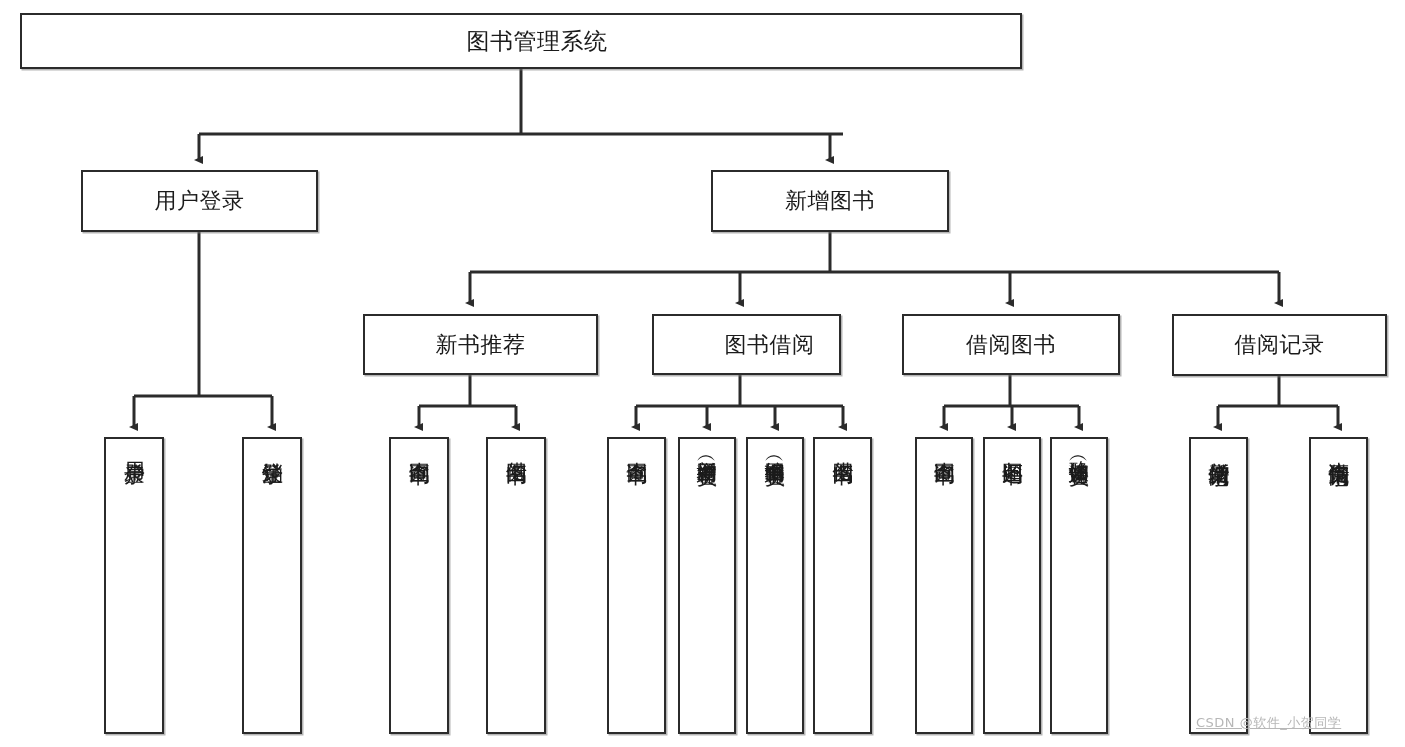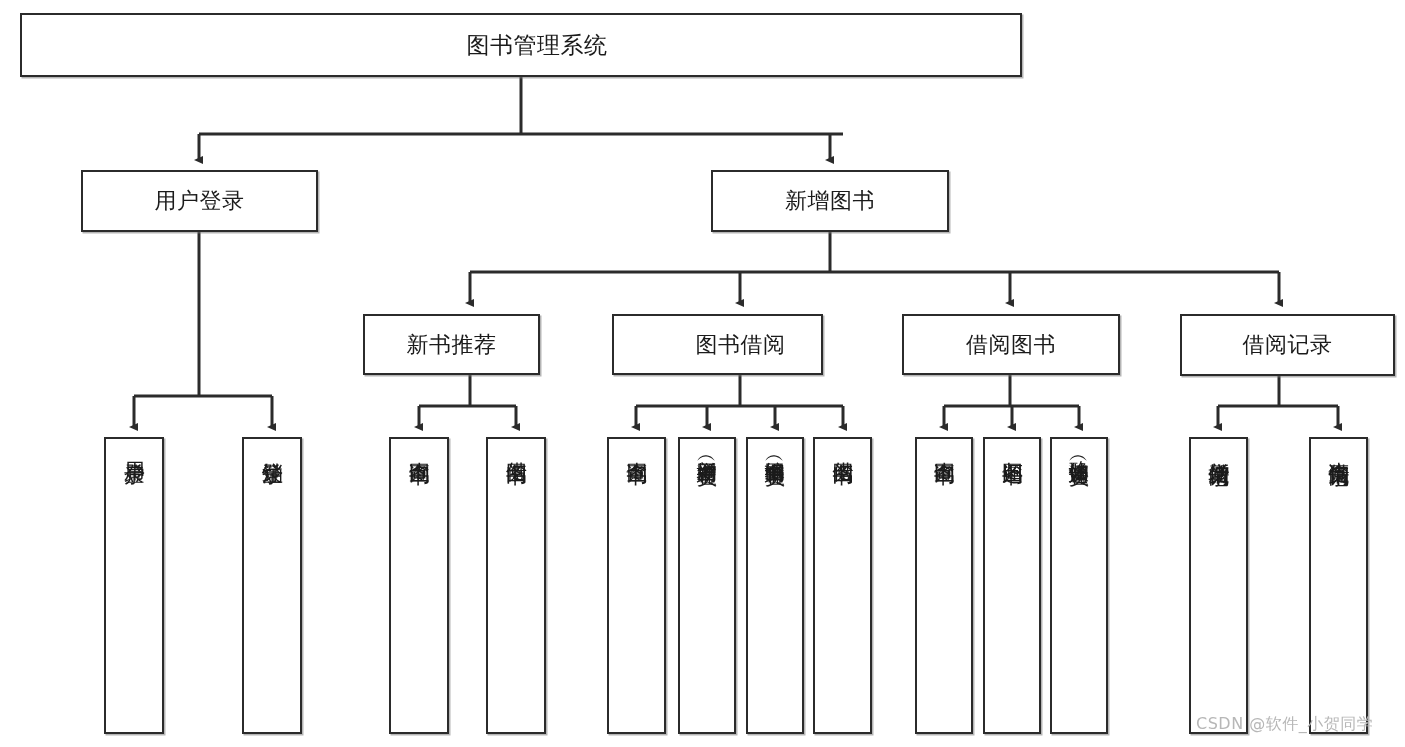--- a/index.html
+++ b/index.html
@@ -57,24 +57,25 @@
     letter-spacing: 1px;
     white-space: nowrap;
   }
   .node.leaf.tall .label {
     font-size: 20px;
     line-height: 1.22;
   }
   .watermark {
     position: absolute;
     color: #b7b7b7;
-    font-size: 16px;
+    font-size: 13px;
     letter-spacing: 0.5px;
     white-space: nowrap;
     user-select: none;
+    text-decoration: underline;
   }
 </style>
 </head>
 <body>
 
 <div id="canvas">
 
   <svg class="connectors" viewBox="0 0 1405 747" xmlns="http://www.w3.org/2000/svg">
     <defs>
       <marker id="arrow" markerWidth="10" markerHeight="10" refX="5" refY="5" orient="auto" markerUnits="userSpaceOnUse">
@@ -118,41 +119,41 @@
       <path d="M1012,406 L1012,427" marker-end="url(#arrow)"></path>
       <path d="M1079,406 L1079,427" marker-end="url(#arrow)"></path>
 
       <path d="M1279,376 L1279,406"></path>
       <path d="M1218,406 L1338,406"></path>
       <path d="M1218,406 L1218,427" marker-end="url(#arrow)"></path>
       <path d="M1338,406 L1338,427" marker-end="url(#arrow)"></path>
     </g>
   </svg>
 
-  <div class="node root" id="node-root" style="left: 20px; top: 13px; width: 1002px; height: 64px; padding-left: 32px;">
+  <div class="node root" id="node-root" style="left: 20px; top: 13px; width: 1002px; height: 56px; padding-left: 32px;">
     <span class="label">图书管理系统</span>
   </div>
 
   <div class="node level2" id="node-l2-0" style="left: 81px; top: 170px; width: 237px; height: 62px;">
     <span class="label">用户登录</span>
   </div>
   <div class="node level2" id="node-l2-1" style="left: 711px; top: 170px; width: 238px; height: 62px;">
     <span class="label">新增图书</span>
   </div>
 
-  <div class="node level3" id="node-l3-0" style="left: 363px; top: 314px; width: 177px; height: 61px;">
+  <div class="node level3" id="node-l3-0" style="left: 363px; top: 314px; width: 235px; height: 61px;">
     <span class="label">新书推荐</span>
   </div>
-  <div class="node level3" id="node-l3-1" style="left: 612px; top: 314px; width: 211px; height: 61px; padding-left: 46px;">
+  <div class="node level3" id="node-l3-1" style="left: 652px; top: 314px; width: 189px; height: 61px; padding-left: 46px;">
     <span class="label">图书借阅</span>
   </div>
   <div class="node level3" id="node-l3-2" style="left: 902px; top: 314px; width: 218px; height: 61px;">
     <span class="label">借阅图书</span>
   </div>
-  <div class="node level3" id="node-l3-3" style="left: 1172px; top: 314px; width: 215px; height: 62px; margin-left: 8px;">
+  <div class="node level3" id="node-l3-3" style="left: 1172px; top: 314px; width: 215px; height: 62px;">
     <span class="label">借阅记录</span>
   </div>
 
   <div class="node leaf" id="node-leaf-0" style="left: 104px; top: 437px; width: 60px; height: 297px;">
     <span class="label">用户登录</span>
   </div>
   <div class="node leaf" id="node-leaf-1" style="left: 242px; top: 437px; width: 60px; height: 297px;">
     <span class="label">注销登录</span>
   </div>
   <div class="node leaf" id="node-leaf-2" style="left: 389px; top: 437px; width: 60px; height: 297px;">

